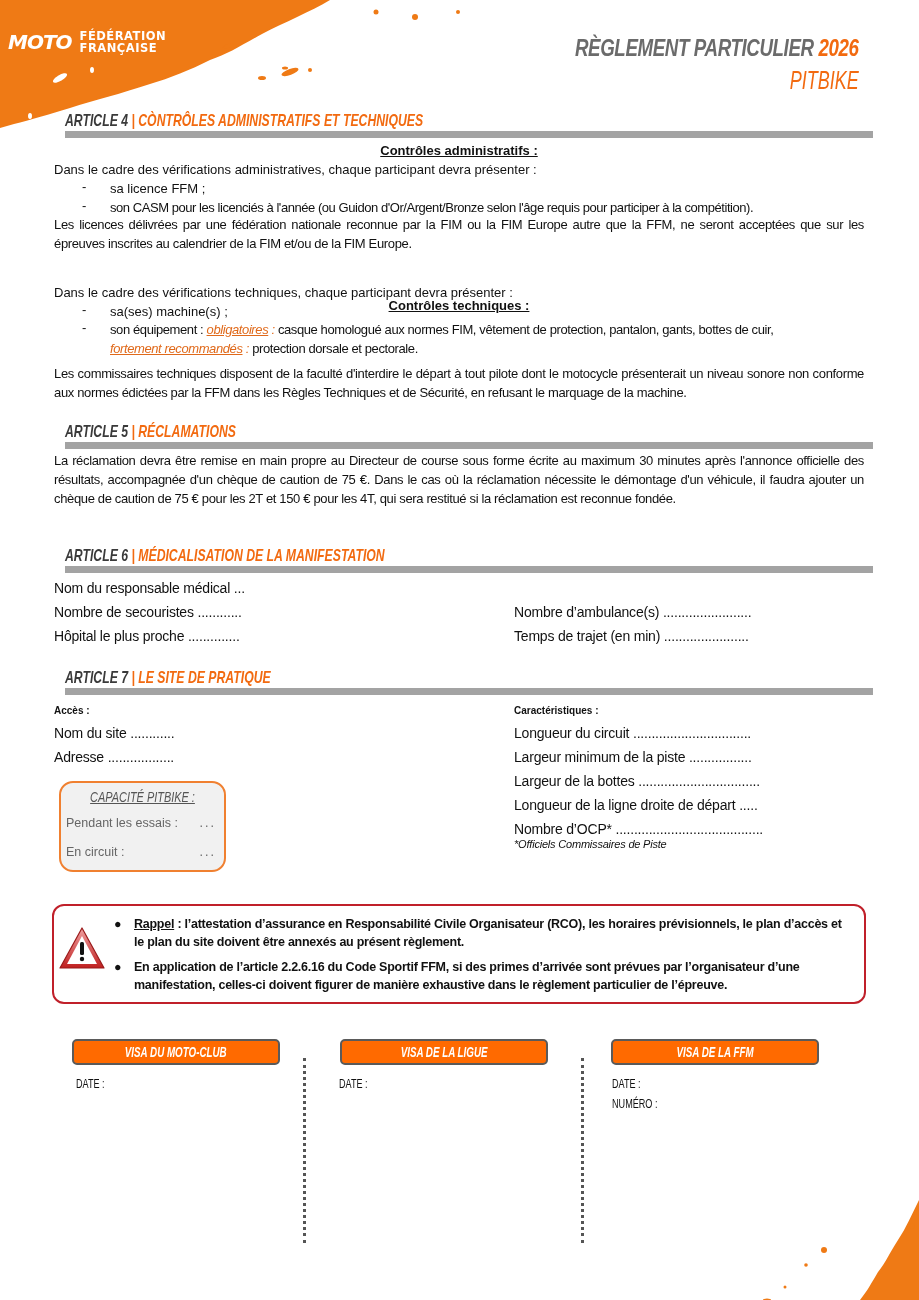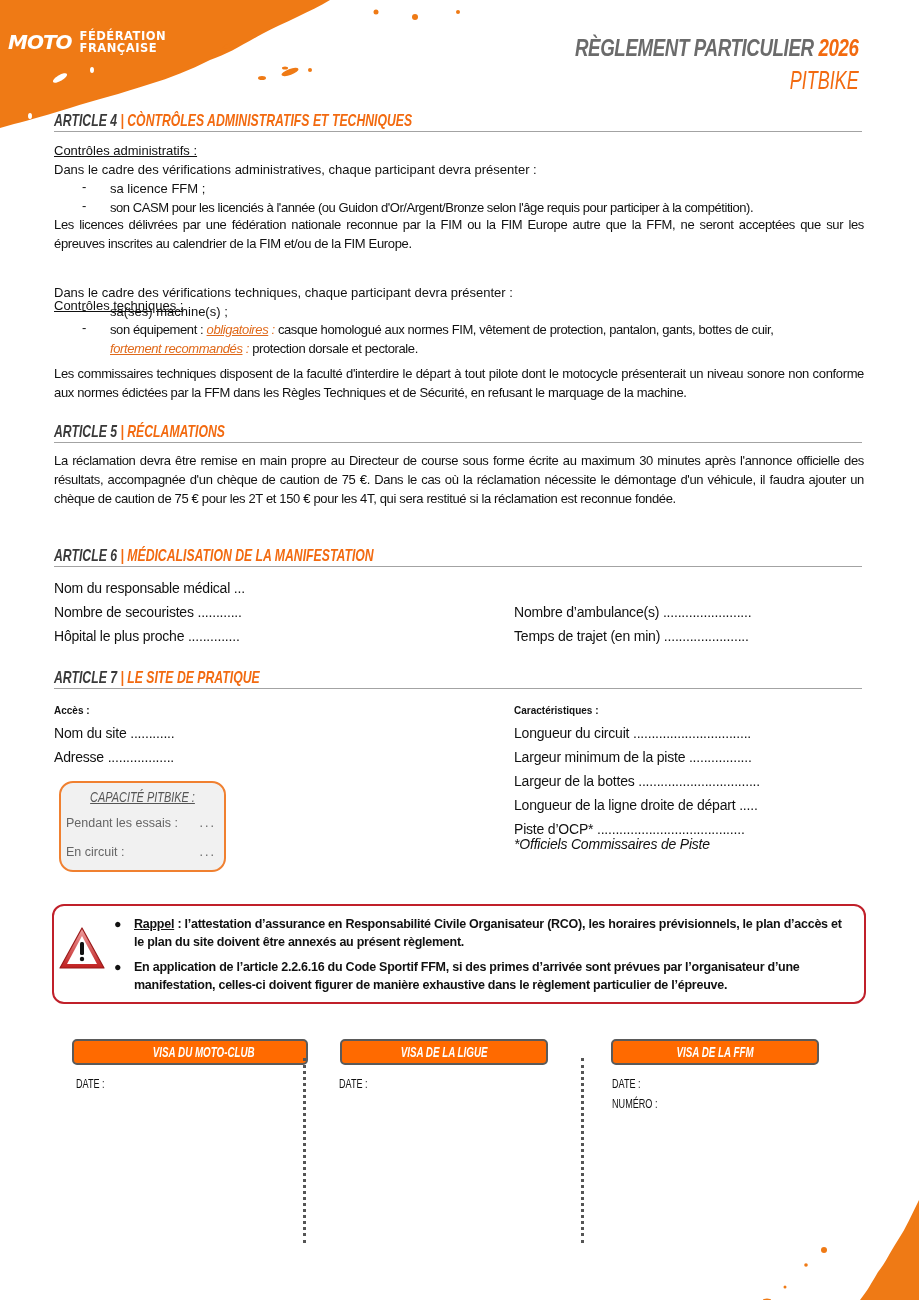--- a/index.html
+++ b/index.html
@@ -10,29 +10,29 @@
   .brand { position:absolute; left:8px; top:30px; display:flex; align-items:center; gap:8px; color:#fff; }
   .brand-moto { font-family:"DejaVu Sans", sans-serif; font-weight:bold; font-style:italic; font-size:20px; letter-spacing:-1px; color:#fff; }
   .brand-text { font-family:"DejaVu Sans", sans-serif; font-weight:bold; font-size:11.5px; line-height:12px; letter-spacing:0.5px; color:#fff; }
   .doc-title { position:absolute; right:60px; top:34px; text-align:right;
                font-family:"Liberation Sans Narrow","Liberation Sans", sans-serif; font-weight:bold; font-style:italic;
                font-size:24px; color:#6b6b6b; letter-spacing:-0.5px; transform:scaleX(0.78); transform-origin:right top; }
   .doc-title .year { color:#f26a10; }
   .doc-sub { position:absolute; right:60px; top:66px; font-family:"Liberation Sans", sans-serif; font-style:italic;
              font-size:25px; color:#f26a10; transform:scaleX(0.72); transform-origin:right top; }
 
-  .art-head { position:absolute; left:54px; width:808px; height:20px; border-bottom:1px solid #a3a3a3; }
+  .art-head { position:absolute; left:65px; width:808px; height:20px; border-bottom:7px solid #a3a3a3; }
   .art-head span { font-family:"Liberation Sans", sans-serif; font-weight:bold; font-style:italic; font-size:17px;
                    display:inline-block; transform:scaleX(0.72); transform-origin:left bottom; white-space:nowrap; text-transform:uppercase; }
   .art-num { color:#3a3a3a; }
   .art-title { color:#f26a10; }
 
   .txt { position:absolute; left:54px; width:810px; font-size:13px; line-height:19px; }
   .just { text-align:justify; }
-  .sub-h { font-weight:normal; text-decoration:underline; }
+  .sub-h { font-weight:bold; text-decoration:underline;text-align:center; }
   .li { position:absolute; font-size:13px; line-height:19px; }
   .dash { position:absolute; left:82px; font-size:13px; }
   .orange-it { color:#e0691a; font-style:italic; text-decoration:underline; }
   .orange-plain { color:#e0691a; font-style:italic; }
   .narrow { font-family:"Liberation Sans", sans-serif; letter-spacing:-0.35px; }
 
   .field { position:absolute; font-size:14px; line-height:18px; letter-spacing:-0.2px; }
   .bold-h { position:absolute; font-weight:bold; font-size:10px; }
   .capbox { position:absolute; left:59px; top:781px; width:163px; height:87px; border:2px solid #f08030; border-radius:14px; background:#f1f1f1; }
   .cap-title { position:absolute; left:0; width:163px; top:6px; text-align:center; font-style:italic; font-size:14px;
@@ -130,22 +130,22 @@
   <div class="cap-dots" style="top:33px;">...</div>
   <div class="cap-row" style="top:62px;">En circuit :</div>
   <div class="cap-dots" style="top:62px;">...</div>
 </div>
 
 <div class="bold-h" style="left:514px; top:705px;">Caractéristiques :</div>
 <div class="field" style="left:514px; top:724px;">Longueur du circuit ................................</div>
 <div class="field" style="left:514px; top:748px;">Largeur minimum de la piste  .................</div>
 <div class="field" style="left:514px; top:772px;">Largeur de la bottes .................................</div>
 <div class="field" style="left:514px; top:796px;">Longueur de la ligne droite de départ .....</div>
-<div class="field" style="left:514px; top:820px;">Piste d’OCP* ........................................</div>
-<div class="field" style="left:514px; top:835px; font-size:14px; font-style:italic;">*Officiels Commissaires de Piste</div>
+<div class="field" style="left:514px; top:820px;">Nombre d’OCP* ........................................</div>
+<div class="field" style="left:514px; top:835px; font-size:11px; font-style:italic;">*Officiels Commissaires de Piste</div>
 
 <div class="alert">
   <svg class="alert-icon" width="48" height="44" viewBox="0 0 48 44">
     <defs>
       <linearGradient id="tg" x1="0" y1="0" x2="0" y2="1">
         <stop offset="0" stop-color="#f0a0a0"></stop>
         <stop offset="1" stop-color="#c02020"></stop>
       </linearGradient>
     </defs>
     <path d="M24 2 L46 42 H2 Z" fill="url(#tg)" stroke="#9a1a1a" stroke-width="1.2" stroke-linejoin="round"></path>
@@ -156,21 +156,21 @@
   <div class="alert-item" style="top:9px;">
     <span class="bullet">●</span>
     <span class="rappel">Rappel</span><span> : l’attestation d’assurance en Responsabilité Civile Organisateur (RCO), les horaires prévisionnels, le plan d’accès et le plan du site doivent être annexés au présent règlement.</span>
   </div>
   <div class="alert-item" style="top:52px;">
     <span class="bullet">●</span>
     <span>En application de l’article 2.2.6.16 du Code Sportif FFM, si des primes d’arrivée sont prévues par l’organisateur d’une manifestation, celles-ci doivent figurer de manière exhaustive dans le règlement particulier de l’épreuve.</span>
   </div>
 </div>
 
-<div class="visa-btn" style="left:72px;padding-left:28px;"><span>VISA DU MOTO-CLUB</span></div>
+<div class="visa-btn" style="left:72px;"><span>VISA DU MOTO-CLUB</span></div>
 <div class="visa-btn" style="left:340px;"><span>VISA DE LA LIGUE</span></div>
 <div class="visa-btn" style="left:611px;"><span>VISA DE LA FFM</span></div>
 
 <div class="visa-lbl" style="left:76px; top:1076px;">DATE :</div>
 <div class="visa-lbl" style="left:339px; top:1076px;">DATE :</div>
 <div class="visa-lbl" style="left:612px; top:1076px;">DATE :</div>
 <div class="visa-lbl" style="left:612px; top:1096px;">NUMÉRO :</div>
 
 <div class="vdots" style="left:303px;"></div>
 <div class="vdots" style="left:581px;"></div>

